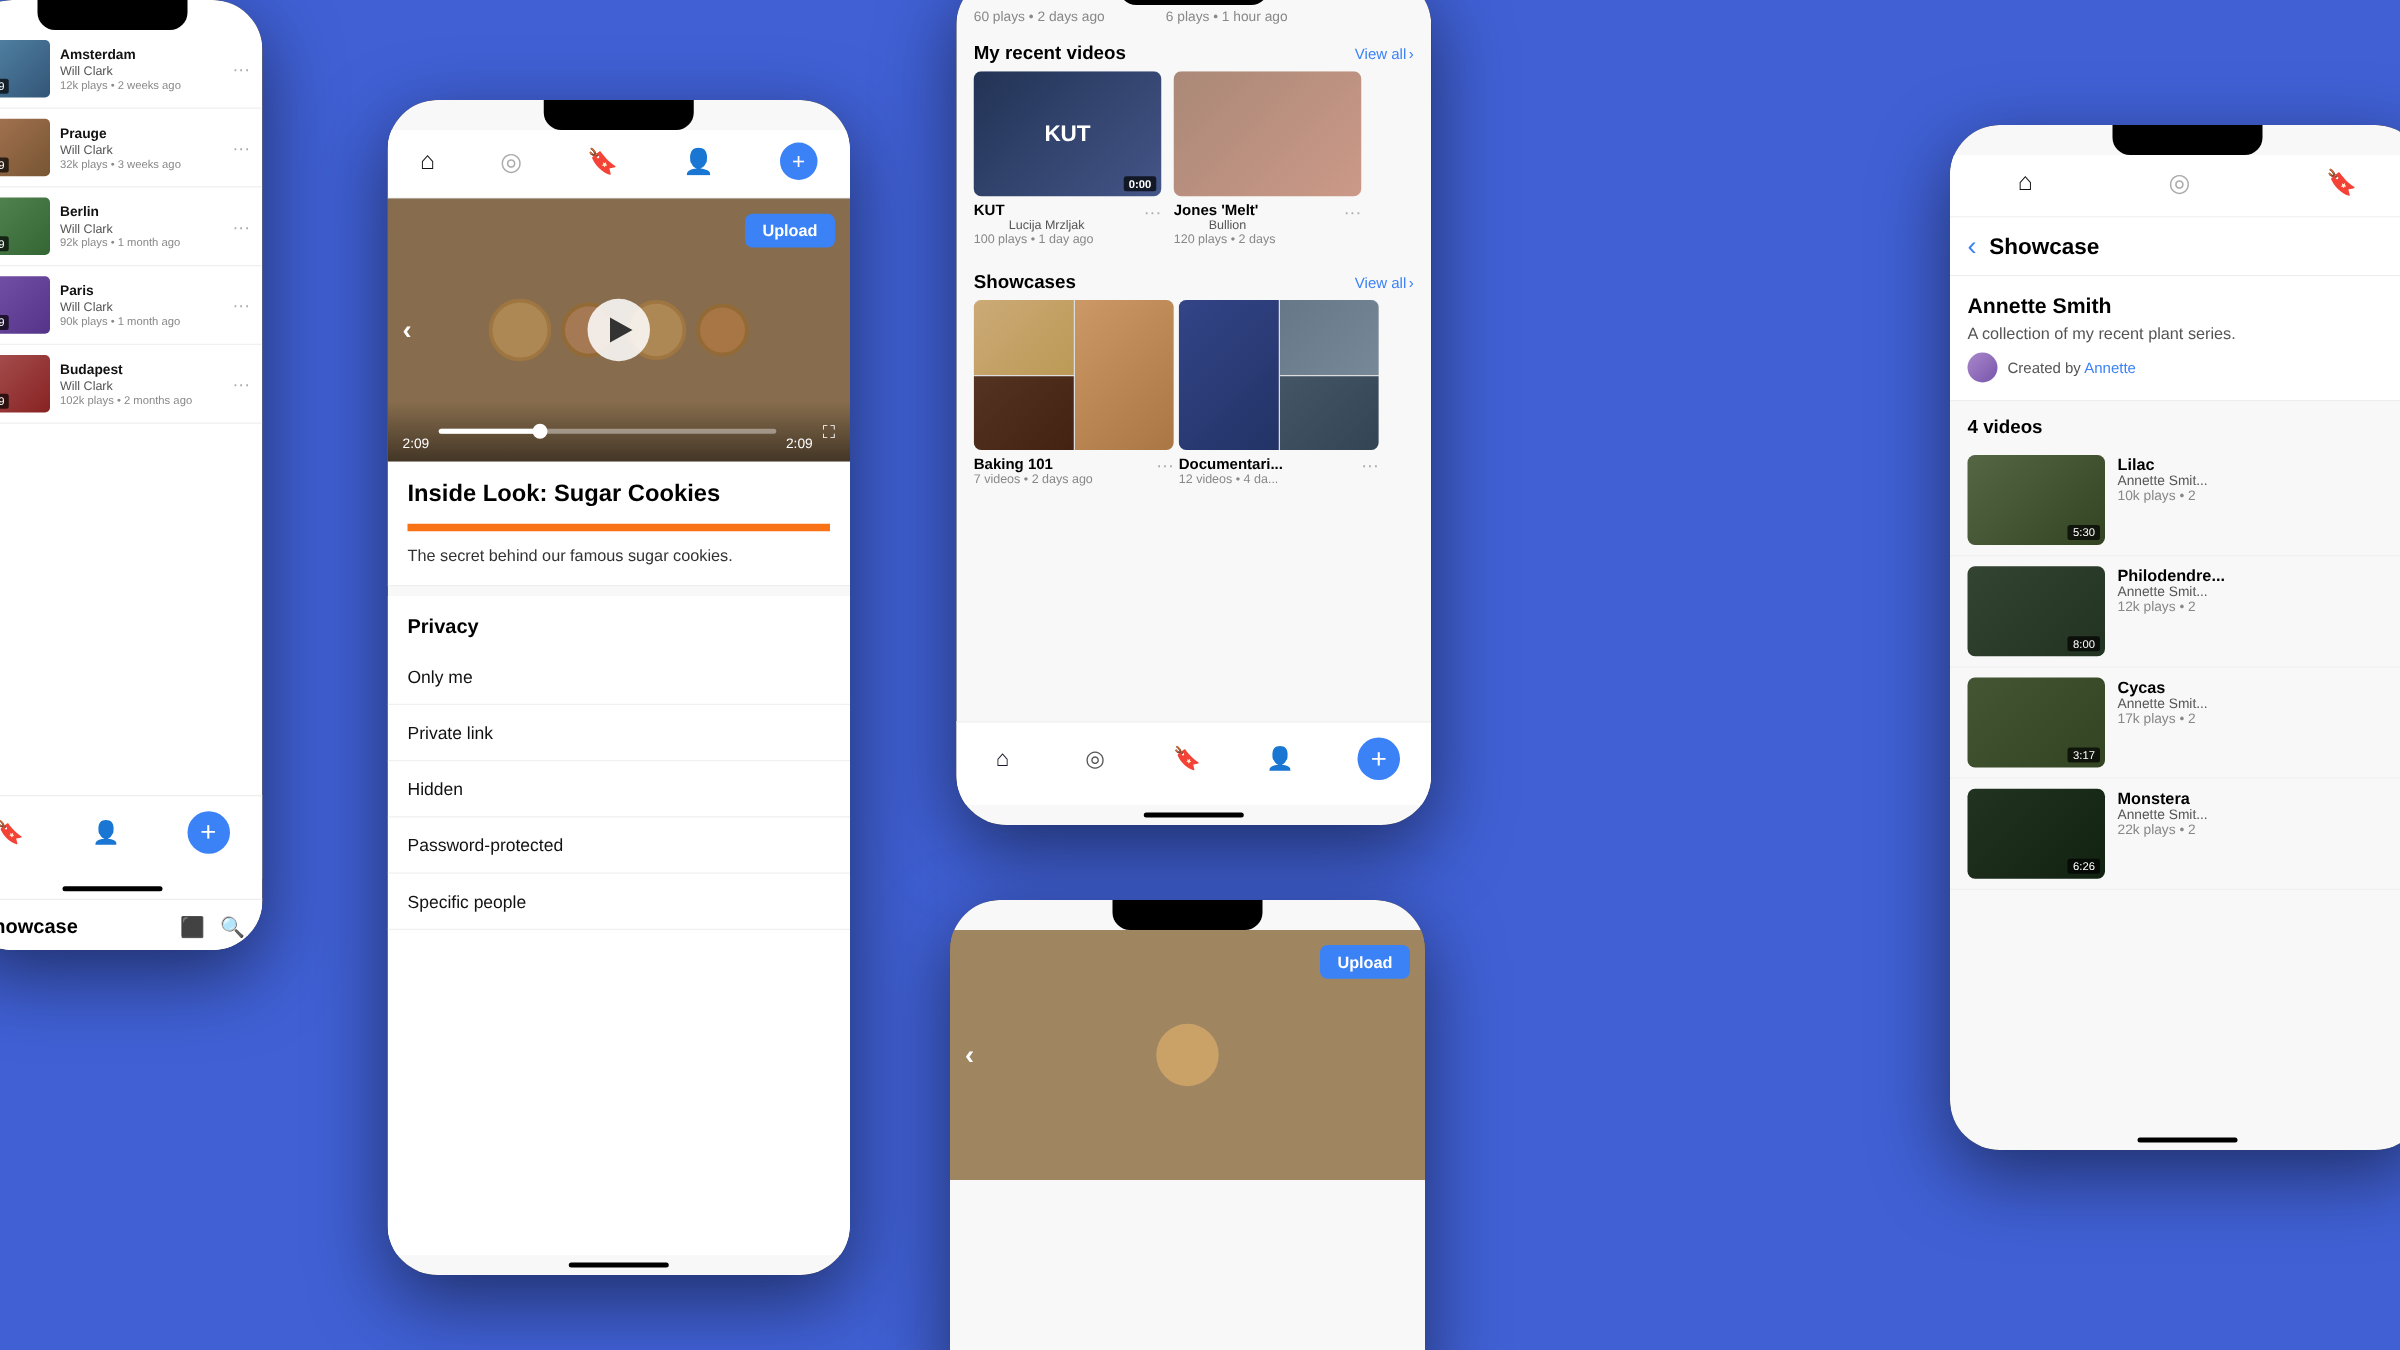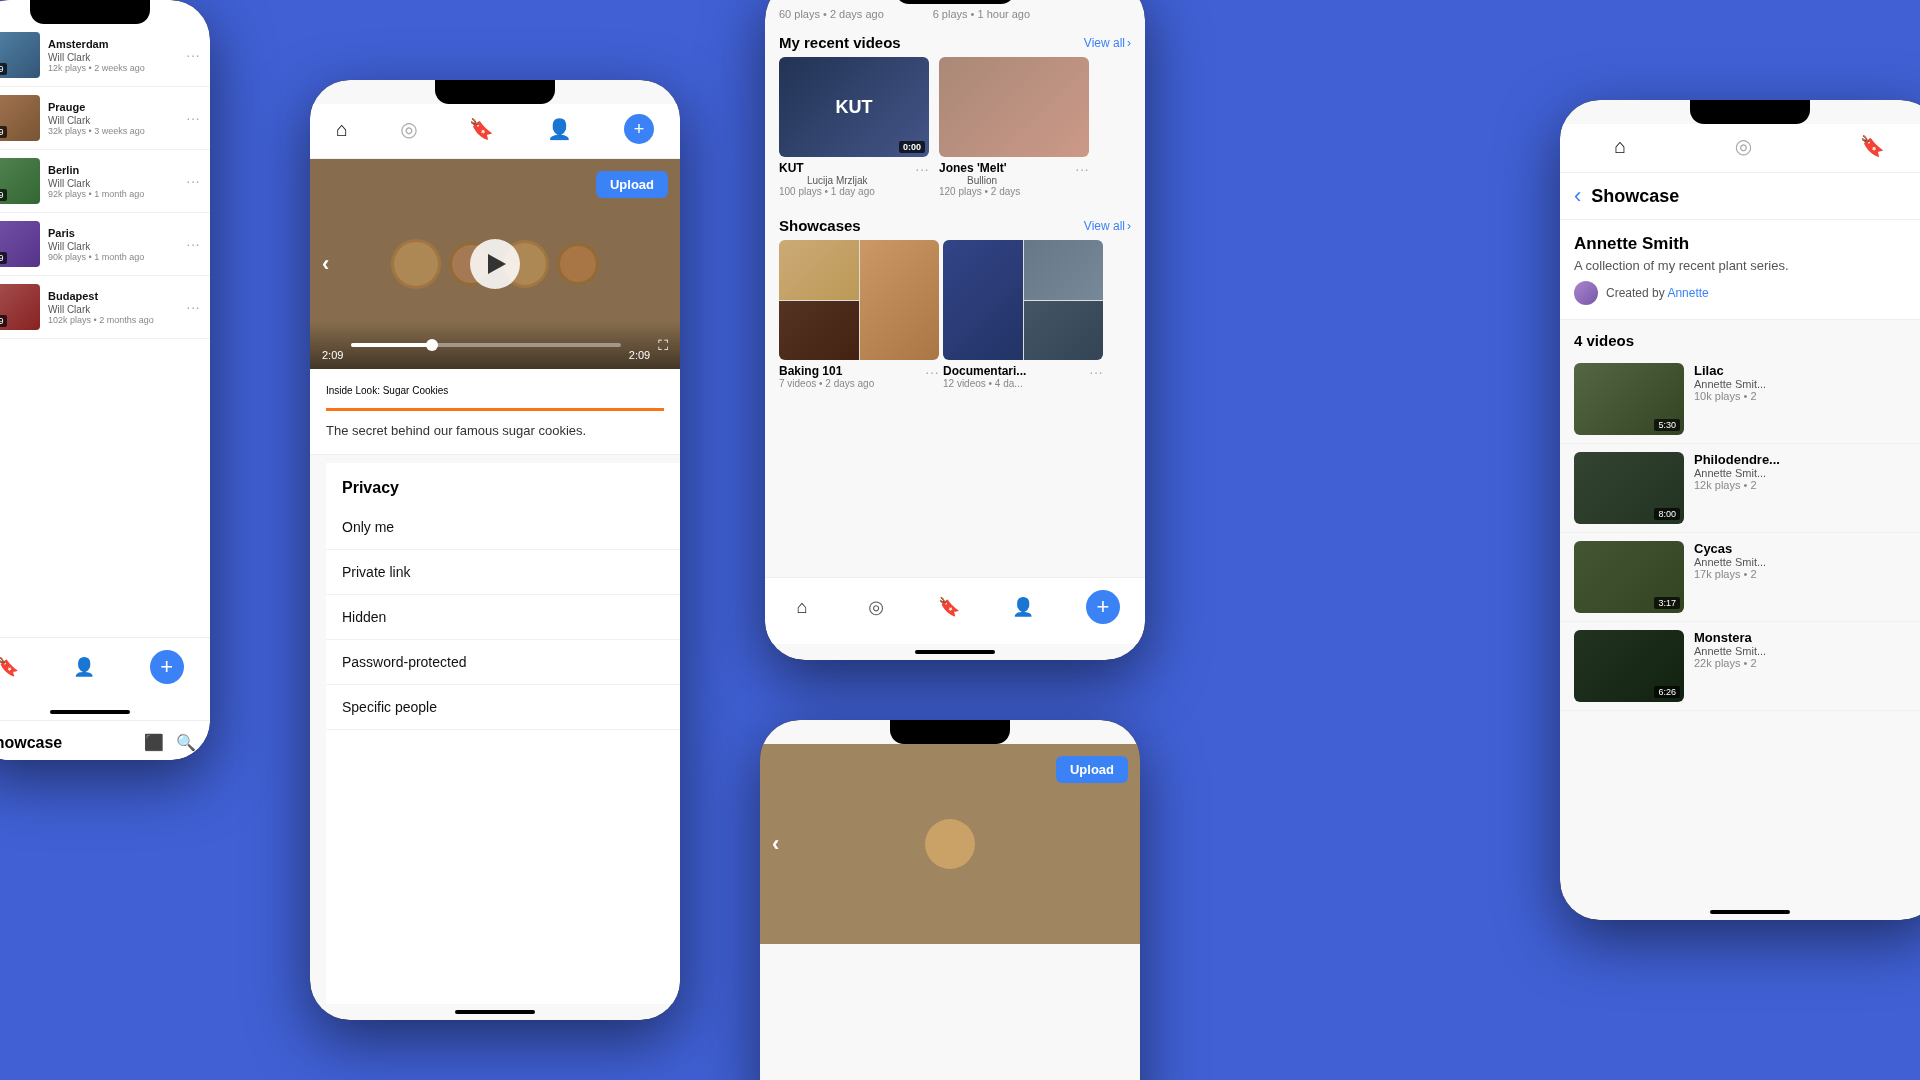--- a/index.html
+++ b/index.html
@@ -280,37 +280,36 @@
     .fullscreen-icon { color: #fff; font-size: 14px; }
 
     
     .video-meta {
       background: #fff;
       padding: 16px;
       border-bottom: 1px solid #eee;
       flex-shrink: 0;
     }
     .video-meta-title {
-      font-size: 10px;
-      font-weight: 400;
+      font-size: 19px;
+      font-weight: 700;
       margin-bottom: 12px;
-      border-bottom: 3px solid #f97316;
+      border-bottom: 6px solid #f97316;
       padding-bottom: 12px;
     }
     .video-meta-desc {
       font-size: 13px;
       color: #333;
     }
 
     
     .privacy-section {
       background: #fff;
       margin-top: 8px;
       flex: 1;
-      margin-left: 16px;
     }
     .privacy-header {
       padding: 16px 16px 8px;
       font-size: 16px;
       font-weight: 700;
     }
     .privacy-item {
       display: flex;
       align-items: center;
       justify-content: space-between;

